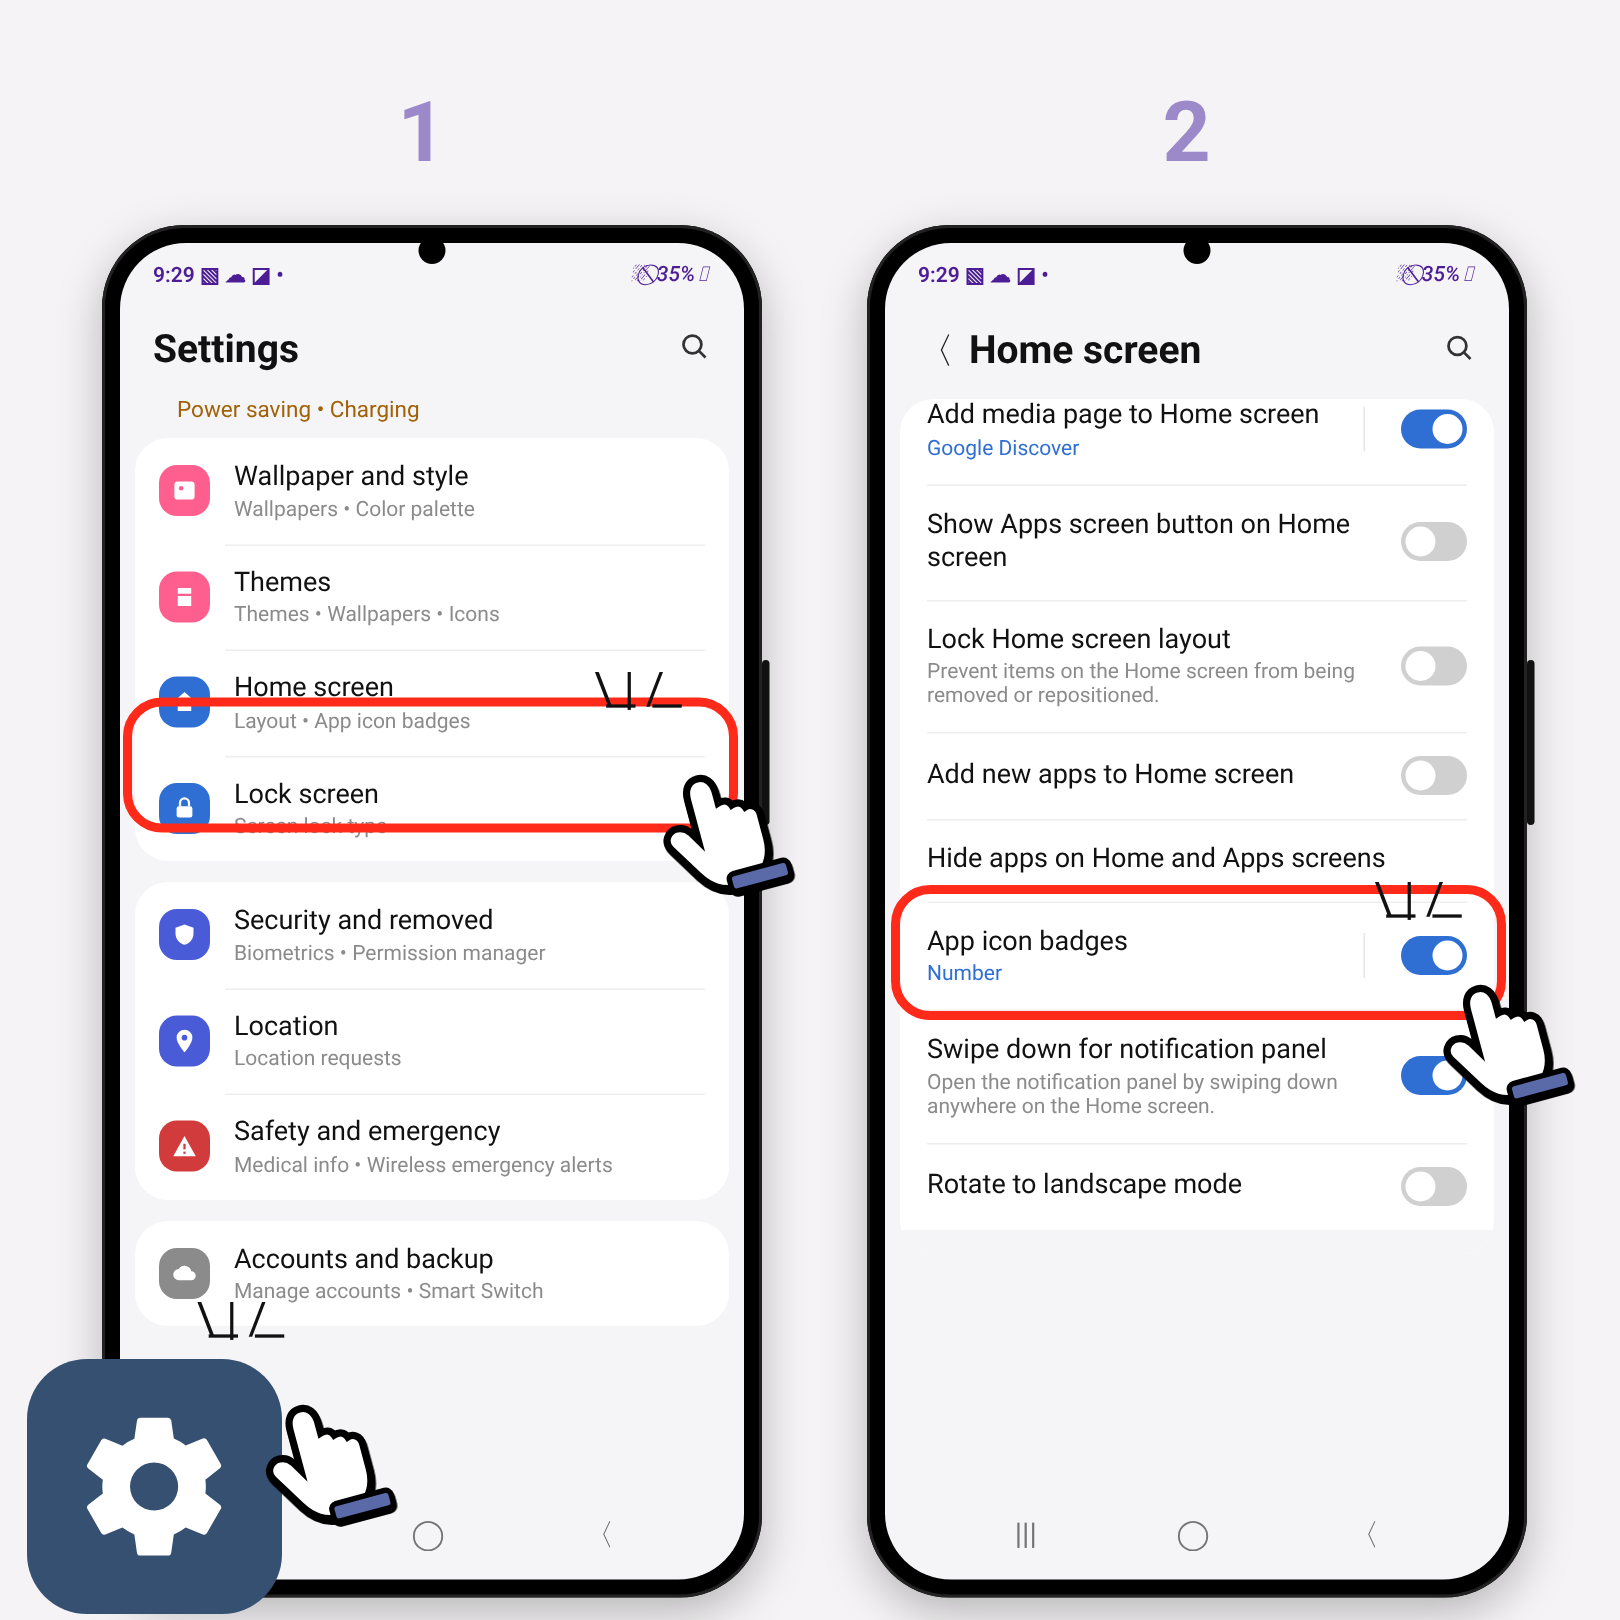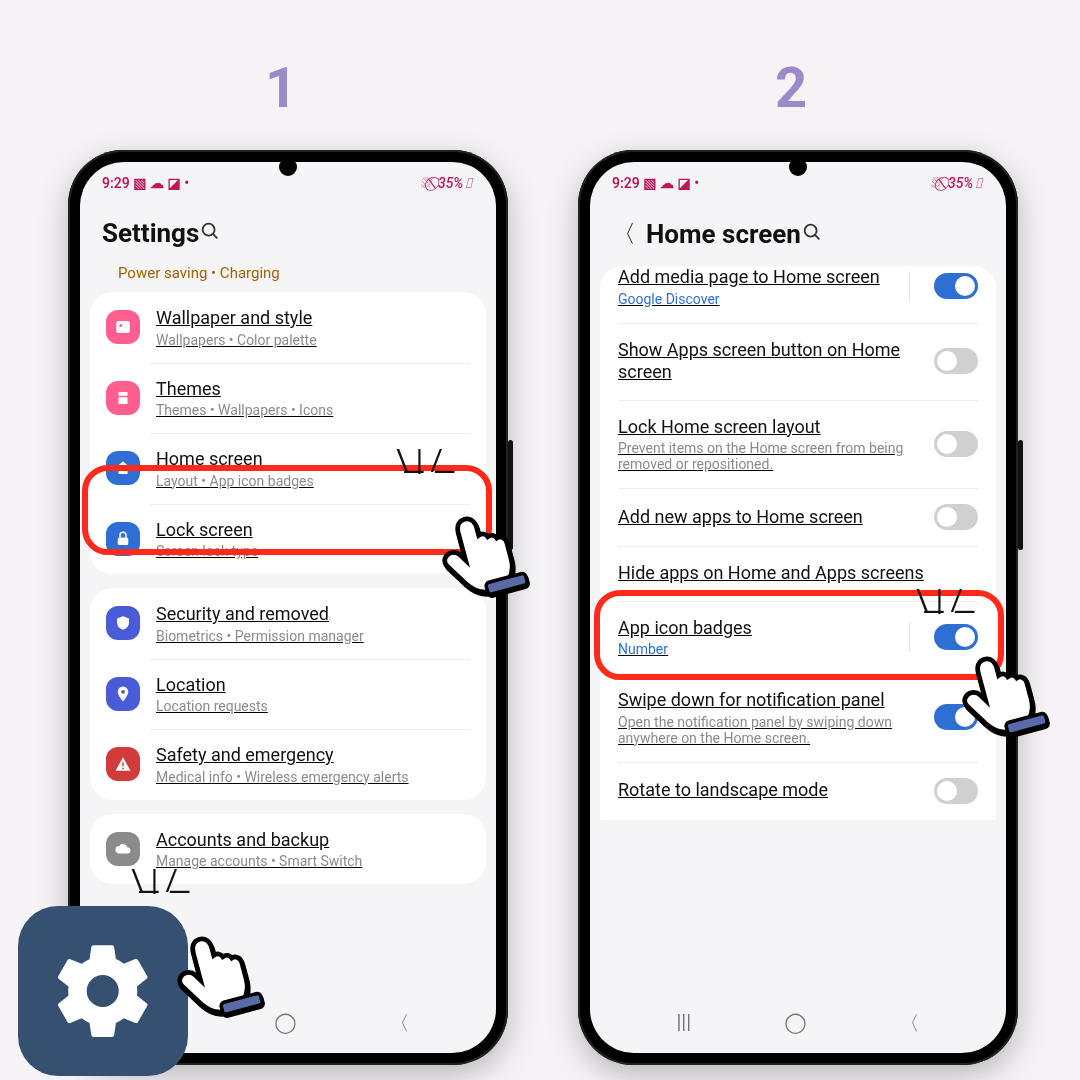--- a/index.html
+++ b/index.html
@@ -44,35 +44,35 @@
   border-radius: 44px;
   overflow: hidden;
   position: relative;
 }
 .notch {
   position:absolute; top:8px; left:50%; transform:translateX(-50%);
   width:18px; height:18px; background:#000; border-radius:50%; z-index:5;
 }
 .statusbar {
   display:flex; justify-content:space-between; align-items:center;
-  font-size:14px; font-weight:600; color:#be185d;
+  font-size:14px; font-weight:600; color:#4c1d95;
   padding:10px 22px 6px; height:22px;
 }
 .statusbar .right { display:flex; gap:4px; align-items:center; font-weight:500;font-style:italic;}
 .hdr {
-  display:flex; align-items:center; 
+  display:flex; align-items:center; justify-content:space-between;
   padding:18px 22px 16px;
 }
 .hdr-left{ display:flex; align-items:center; gap:10px;}
 .hdr h1 { font-size:26px; font-weight:700; margin:0; color:#111;}
 .chev-back { font-size:24px; color:#222; }
 .search-ic svg{ width:22px; height:22px; stroke:#333; }
 
 .content{ padding:0 10px; height:calc(100% - 130px); overflow:hidden;}
-.card{ background:#fff; border-radius:22px; margin-bottom:14px; overflow:hidden;text-decoration:underline;}
+.card{ background:#fff; border-radius:22px; margin-bottom:14px; overflow:hidden;}
 .row{
   display:flex; align-items:center; padding:15px 16px; gap:16px; position:relative;
 }
 .row + .row::before{
   content:""; position:absolute; top:0; left:60px; right:16px; height:1px; background:#eee;
 }
 .row2{ padding:16px 18px; position:relative; display:flex; align-items:center; gap:12px;}
 .row2 + .row2::before{
   content:""; position:absolute; top:0; left:18px; right:18px; height:1px; background:#eee;
 }

